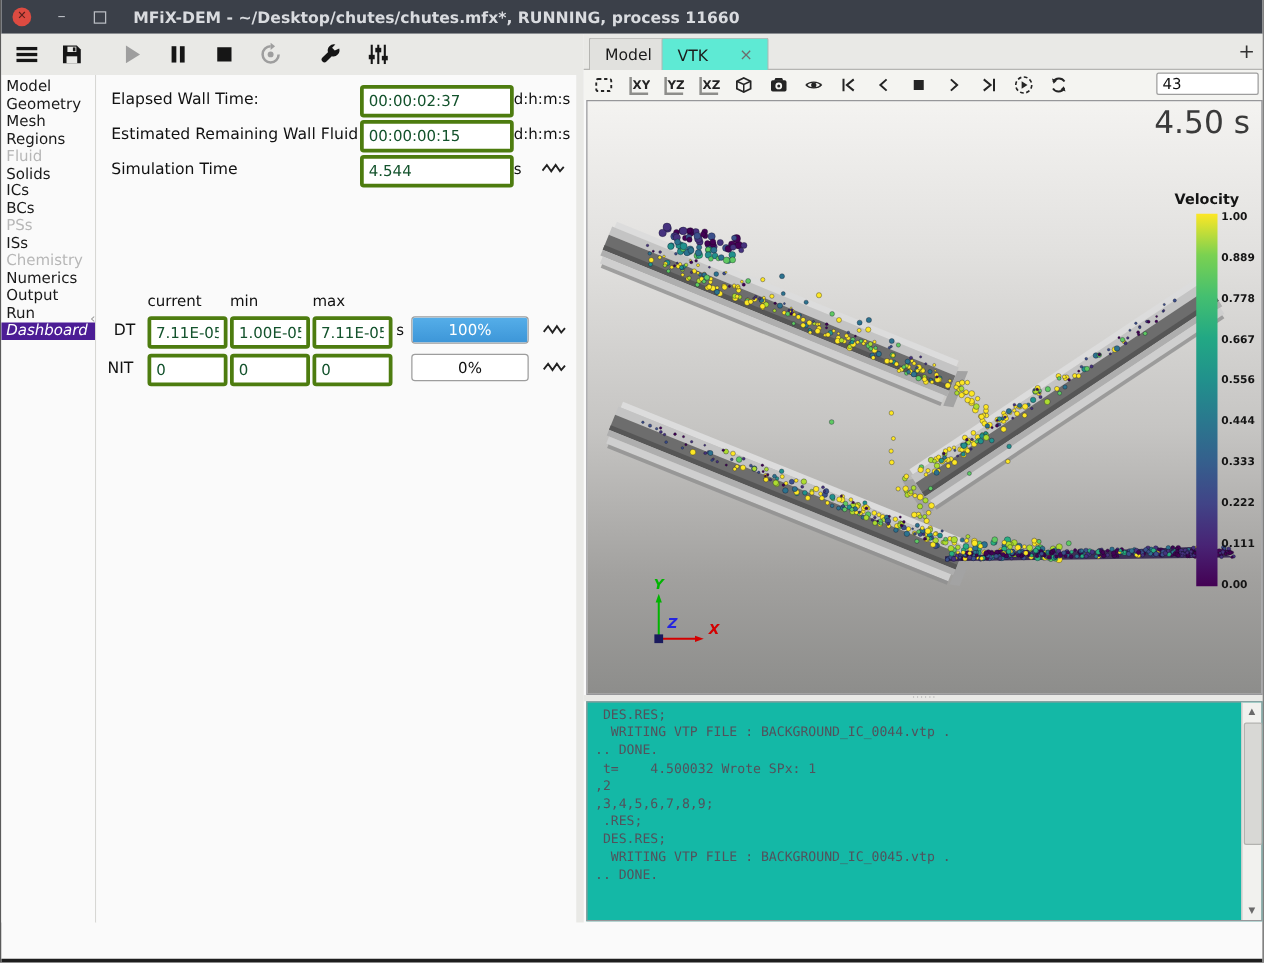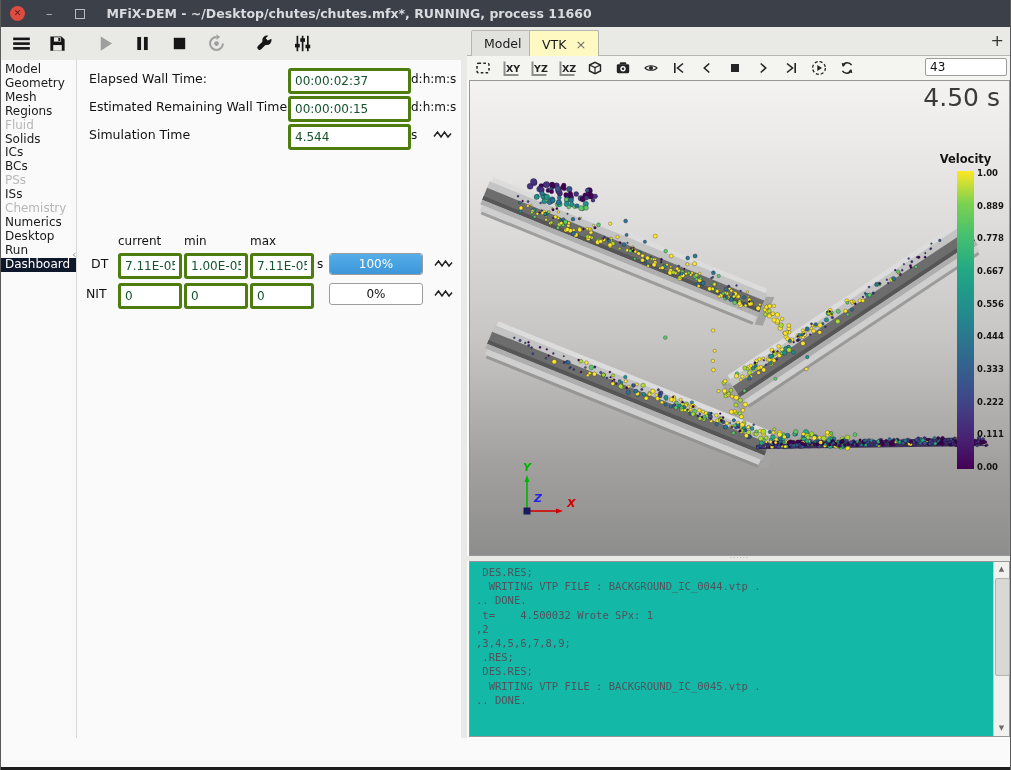--- a/index.html
+++ b/index.html
@@ -13,40 +13,40 @@
   #restore-btn{width:8px;height:8px;border:1.5px solid #b9bcc2;margin-left:22px;}
   #window-title{color:#d9dbdf;font-size:12.5px;font-weight:bold;margin-left:22px;white-space:nowrap;}
   
   #toolbar{position:absolute;left:0;top:27px;width:466px;height:33px;background:#e9e9e6;}
   .tbtn{position:absolute;top:2px;width:30px;height:29px;display:flex;align-items:center;justify-content:center;color:#161616;}
   .tbtn.disabled{color:#9e9e9e;}
   
   #sidebar{position:absolute;left:0;top:60px;width:75px;height:678px;background:#fafafa;border-right:1px solid #d7d7d4;}
   .nav-item{font-size:12px;line-height:13.9px;padding-left:4px;color:#1a1a1a;white-space:nowrap;cursor:default;}
   .nav-item.disabled{color:#b7b7b7;}
-  .nav-item.selected{background:#0f172a;color:#fff;}
+  .nav-item.selected{background:#4c1d95;color:#fff;font-style:italic;}
   #sidebar-handle{position:absolute;left:71px;top:248px;color:#9a9a9a;font-size:11px;}
   
   #dash{position:absolute;left:76px;top:60px;width:384px;height:678px;background:#fafafa;font-size:12.5px;color:#111;}
   .fld-label{position:absolute;left:12px;}
   .fld-input{position:absolute;height:20px;border:3px solid #4d7c0f;border-radius:3px;background:#fff;
              font-family:"DejaVu Sans",sans-serif;font-size:12px;color:#14532d;padding:0 4px;box-sizing:content-box;}
   .fld-unit{position:absolute;font-size:12px;}
   .spark{position:absolute;width:20px;height:14px;color:#222;}
   .hdr{position:absolute;top:174px;font-size:12px;color:#111;}
   .prog{position:absolute;width:92px;height:20px;border:1px solid #9d9d9d;border-radius:3px;background:#fff;
         font-size:12px;text-align:center;line-height:20px;color:#111;overflow:hidden;}
   .prog .fill{position:absolute;left:0;top:0;bottom:0;background:linear-gradient(#55aee9,#3d96d8);border-radius:2px;}
   .prog .ptxt{position:relative;}
   .prog.full .ptxt{color:#fff;}
   
   #tabbar{position:absolute;left:466px;top:27px;width:545px;height:29px;background:#e9e9e6;border-bottom:1px solid #b5b5b2;box-sizing:border-box;}
   .tab{position:absolute;top:3px;height:25px;border:1px solid #b5b5b2;border-bottom:none;background:#e1e1de;
        font-size:12.5px;color:#1a1a1a;display:flex;align-items:center;padding:0 12px;border-radius:2px 2px 0 0;}
-  .tab.active{background:#fef9c3;height:26px;}
+  .tab.active{background:#5eead4;height:26px;gap:16px;}
   .tab .close-x{margin-left:9px;color:#6e6e6e;font-size:13px;line-height:1;}
   #tab-add{position:absolute;right:8px;top:4px;font-size:16px;color:#333;}
   
   #vtkbar{position:absolute;left:466px;top:56px;width:545px;height:24px;background:#f4f4f1;}
   .vbtn{position:absolute;top:1px;width:24px;height:22px;display:flex;align-items:center;justify-content:center;color:#242424;}
   #frame-input{position:absolute;right:5px;top:2px;width:72px;height:16px;border:1px solid #9d9d9d;border-radius:2px;
                font-size:12px;padding:0 4px;color:#111;font-family:"DejaVu Sans",sans-serif;}
   
   #render{position:absolute;left:468px;top:80px;width:541px;height:476px;border:1px solid #97979a;box-sizing:border-box;
           background:linear-gradient(180deg,#f4f3f1 0%,#e2e1df 25%,#c6c5c3 55%,#a2a19f 80%,#8d8d8b 100%);}
@@ -147,31 +147,31 @@
       <div class="nav-item">Mesh</div>
       <div class="nav-item">Regions</div>
       <div class="nav-item disabled">Fluid</div>
       <div class="nav-item">Solids</div>
       <div class="nav-item">ICs</div>
       <div class="nav-item">BCs</div>
       <div class="nav-item disabled">PSs</div>
       <div class="nav-item">ISs</div>
       <div class="nav-item disabled">Chemistry</div>
       <div class="nav-item">Numerics</div>
-      <div class="nav-item">Desktop</div>
+      <div class="nav-item">Output</div>
       <div class="nav-item">Run</div>
       <div class="nav-item selected">Dashboard</div>
     </div>
   <div id="sidebar-handle">‹</div>
 
   <div id="dash">
       <div class="fld-label" style="top: 11px;">Elapsed Wall Time:</div>
       <input class="fld-input" value="00:00:02:37" style="left: 211px; top: 8px; width: 109px;">
       <div class="fld-unit" style="left: 334px; top: 12px;">d:h:m:s</div>
-      <div class="fld-label" style="top: 39px;">Estimated Remaining Wall Time</div>
+      <div class="fld-label" style="top: 39px;">Estimated Remaining Wall Fluid</div>
       <input class="fld-input" value="00:00:00:15" style="left: 211px; top: 36px; width: 109px;">
       <div class="fld-unit" style="left: 334px; top: 40px;">d:h:m:s</div>
       <div class="fld-label" style="top: 67px;">Simulation Time</div>
       <input class="fld-input" value="4.544" style="left: 211px; top: 64px; width: 109px;">
       <div class="fld-unit" style="left: 334px; top: 68px;">s</div>
       <div class="spark" style="left: 356px; top: 68px;"><svg width="19" height="13" viewBox="0 0 19 13" xmlns="http://www.w3.org/2000/svg">
           <polyline points="1,8.5 4.5,4 8,9 11.5,4 15,9 18,5.5" fill="none" stroke="#222" stroke-width="1.5"></polyline>
         </svg></div>
       <div class="hdr" style="left: 41px;">current</div>
       <div class="hdr" style="left: 107px; text-align: center;">min</div>

